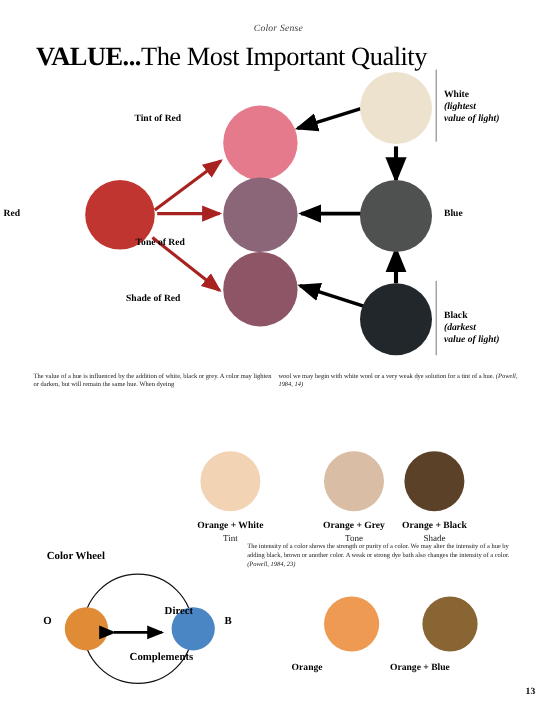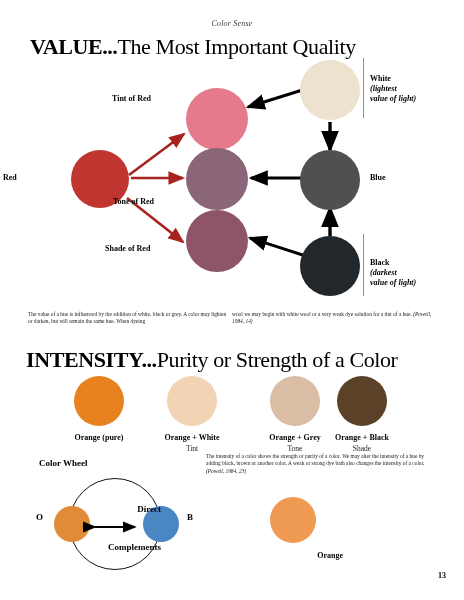--- a/index.html
+++ b/index.html
@@ -59,21 +59,21 @@
   #wheel-b{left:110px;background:#4a86c4;}
   .wheel-let{position:absolute;font-size:9px;font-weight:bold;top:54px;}
   #wheel-o-let{left:3px;}
   #wheel-b-let{left:154px;}
   .wheel-word{position:absolute;font-size:9px;font-weight:bold;text-align:right;width:92px;left:36px;}
   #wheel-direct{top:46px;}
   #wheel-complements{top:84px;}
   svg.wheel-arrow{position:absolute;left:36px;top:60px;width:92px;height:18px;overflow:visible;}
 
   
-  .bot-item{position:absolute;width:100px;text-align:right;}
+  .bot-item{position:absolute;width:100px;text-align:left;}
   .bot-sw{width:46px;height:46px;border-radius:50%;margin:0 auto;}
   .bot-name{font-size:8px;font-weight:bold;margin-top:8px;white-space:nowrap;}
 
   .pageno{position:absolute;right:18px;bottom:16px;font-size:8px;font-weight:bold;}
 </style>
 </head>
 <body>
 
 <div class="page">
 
@@ -134,27 +134,21 @@
     <div class="lbl" style="left:370px;top:198px;">
       <span>Black</span>
       <span class="it">(darkest</span>
       <span class="it">value of light)</span>
     </div>
   </div>
 
   <div class="para" style="left:28px;top:311px;width:200px;">The value of a hue is influenced by the addition of white, black or grey. A color may lighten or darken, but will remain the same hue. When dyeing</div>
   <div class="para" style="left:232px;top:311px;width:205px;"><span>wool we may begin with white wool or a very weak dye solution for a tint of a hue. </span><span class="cit">(Powell, 1984, 14)</span></div>
 
-  <div class="h1" id="intensity-title"><span class="strong">INTENSITY...</span><span class="light">Purity or Strength of a Color</span></div>
 
-  <div class="int-item" style="left:56px;top:376px;">
-    <div class="int-sw" style="background:#e8821e;"></div>
-    <div class="int-name">Orange (pure)</div>
-    <div class="int-sub"></div>
-  </div>
   <div class="int-item" style="left:149px;top:376px;">
     <div class="int-sw" style="background:#f2d3b4;"></div>
     <div class="int-name">Orange + White</div>
     <div class="int-sub">Tint</div>
   </div>
   <div class="int-item" style="left:252px;top:376px;">
     <div class="int-sw" style="background:#d9bda4;"></div>
     <div class="int-name">Orange + Grey</div>
     <div class="int-sub">Tone</div>
   </div>
@@ -185,15 +179,19 @@
         </marker>
       </defs>
       <line x1="26" y1="9" x2="66" y2="9" stroke="#000" stroke-width="2.2" marker-end="url(#dbl-a)" marker-start="url(#dbl-b)"></line>
     </svg>
   </div>
 
   <div class="bot-item" style="left:243px;top:497px;">
     <div class="bot-sw" style="background:#ef9a52;"></div>
     <div class="bot-name">Orange</div>
   </div>
+  <div class="bot-item" style="left:325px;top:497px;">
+    <div class="bot-sw" style="background:#8a6534;"></div>
+    <div class="bot-name">Orange + Blue</div>
+  </div>
 
   <div class="pageno">13</div>
 </div>
 
 </body></html>

